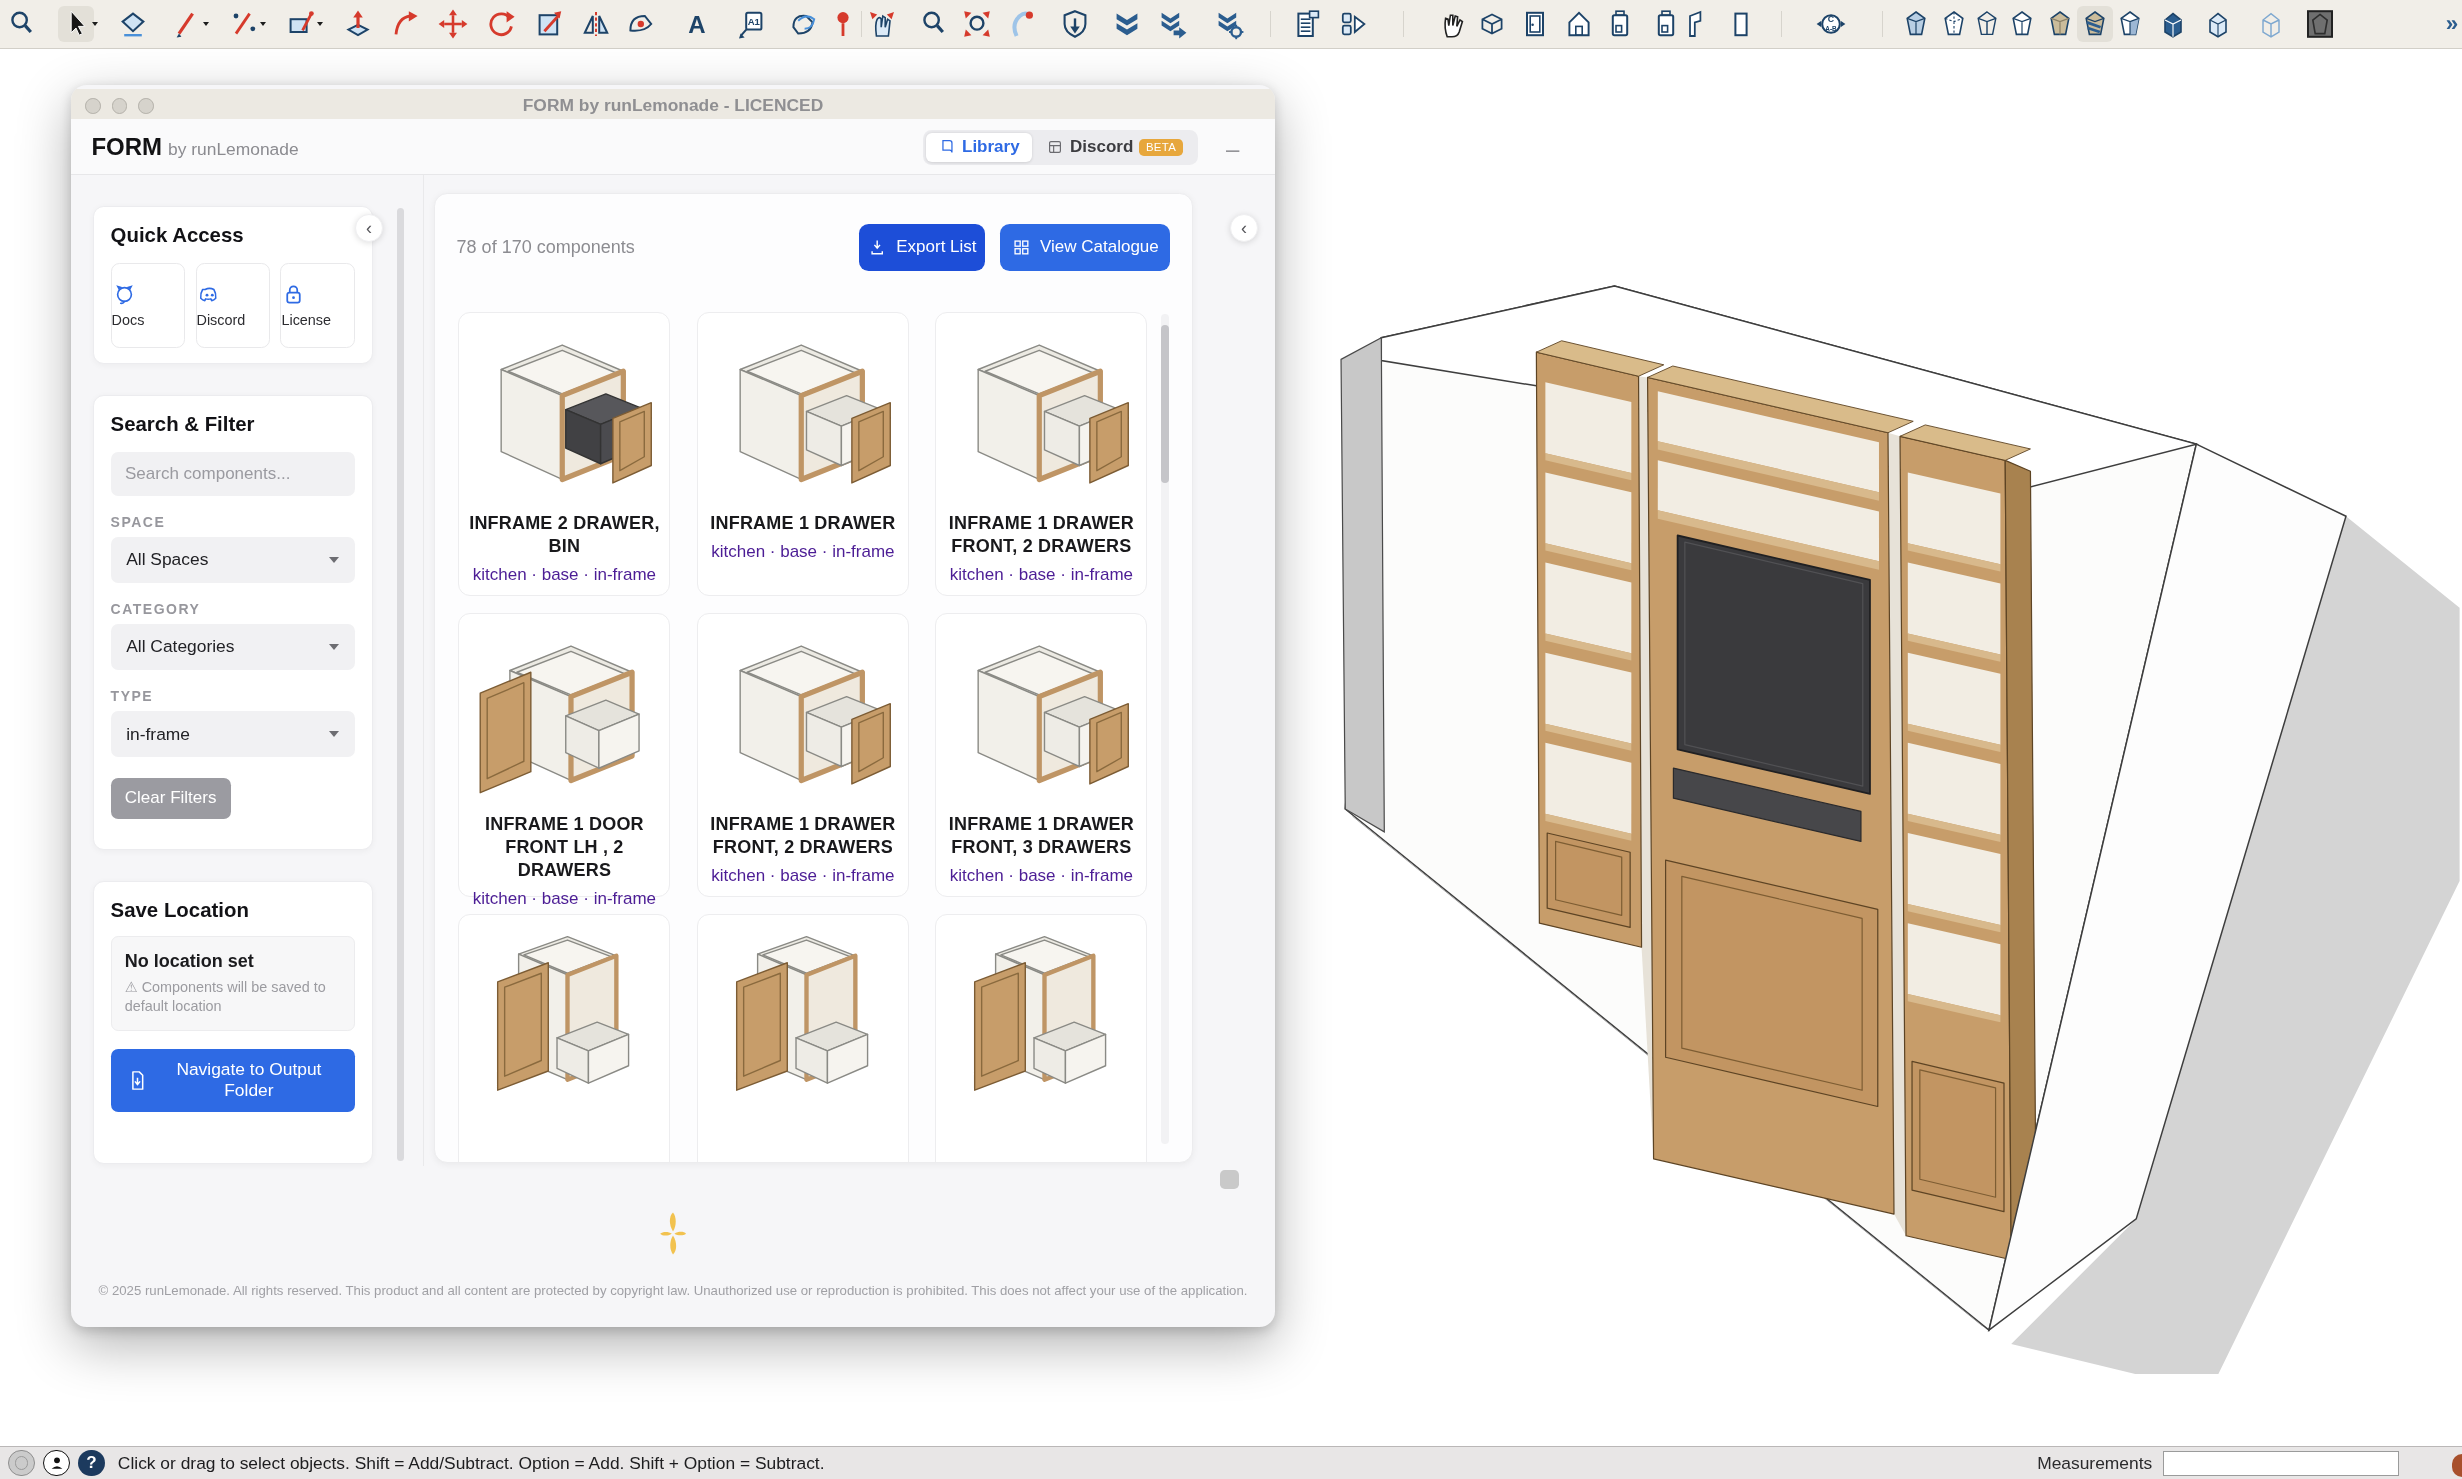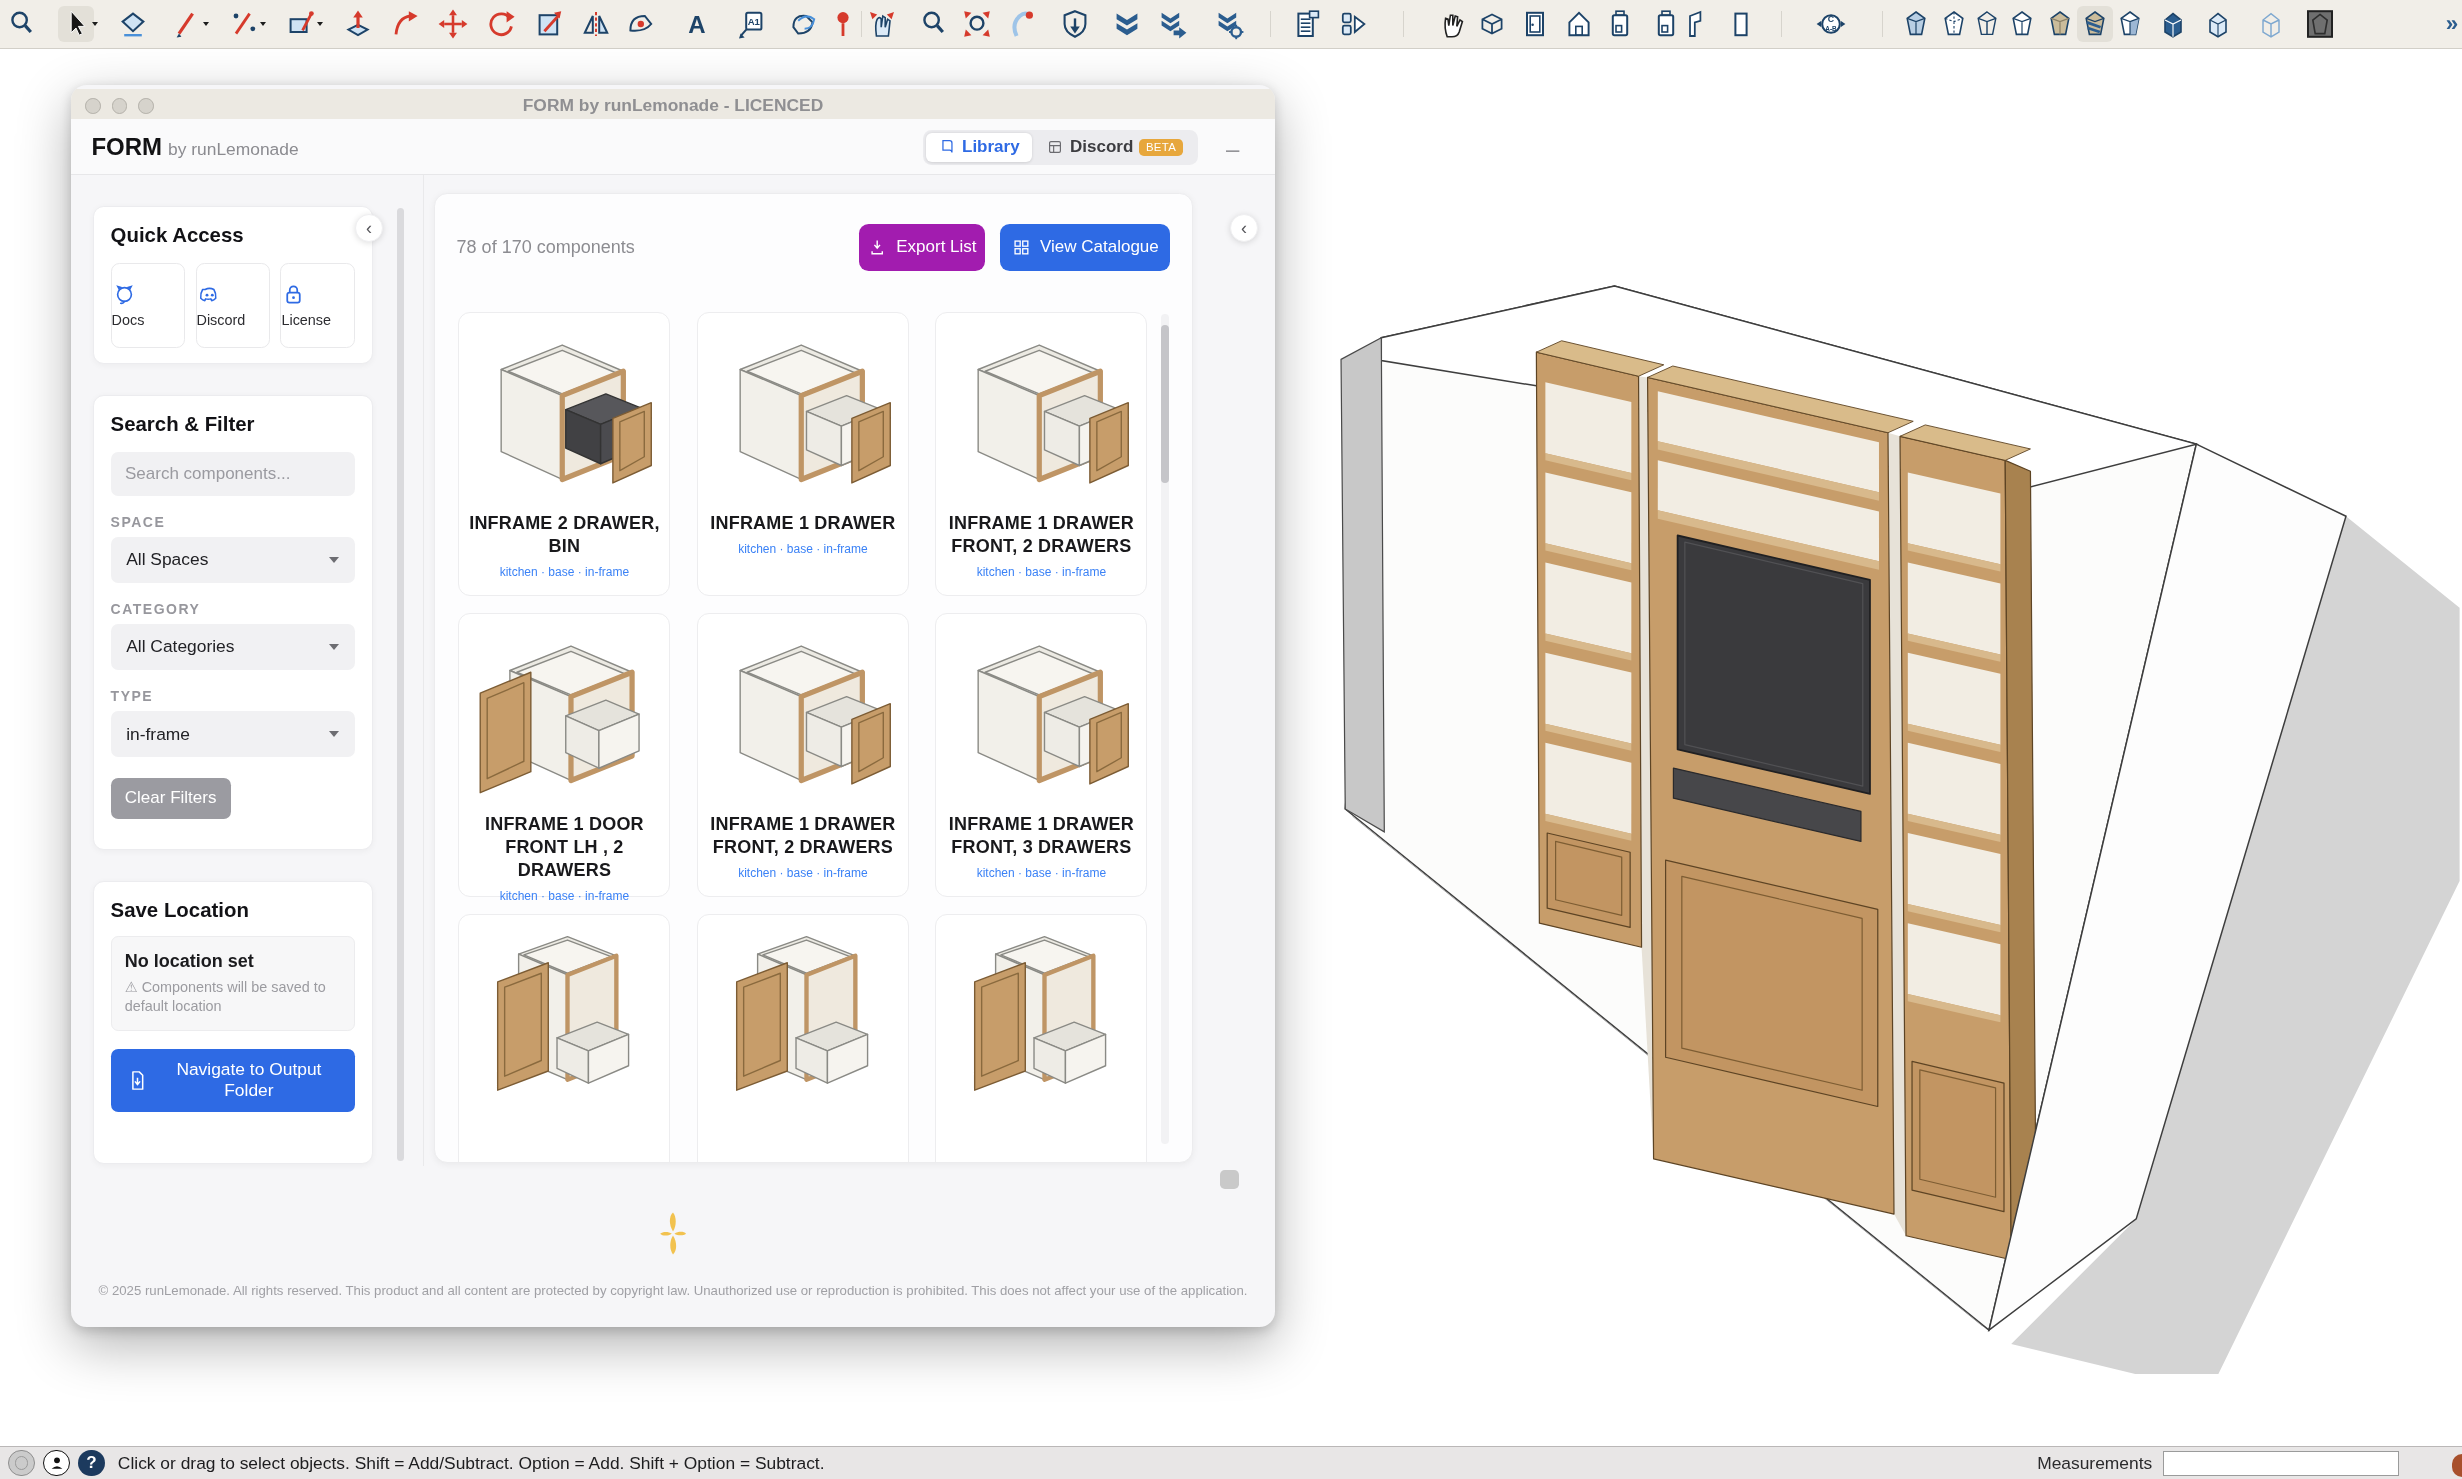--- a/index.html
+++ b/index.html
@@ -106,31 +106,31 @@
   #collapse2 { left:1159px; top:129px; }
 
   
   #main-panel { position:absolute; left:363px; top:108px; width:759px; height:970px; background:#fdfdfe;
     border:0.9px solid #ececee; border-radius:13.2px; overflow:hidden; box-shadow:0 1.2px 7.2px rgba(0,0,0,.05); }
   .count { position:absolute; left:21.6px; top:43px; font-size:18px; color:#8c8c91; }
   .btn { position:absolute; top:29.5px; height:47px; border:none; border-radius:9.6px; color:#fff;
     font-size:17px; display:flex; align-items:center; justify-content:center; gap:8.4px;
     font-family:"Liberation Sans", sans-serif; }
   .btn svg { width:20.4px; height:20.4px; }
-  #export-btn { left:424px; width:126px; background:#a21caf; }
+  #export-btn { left:424px; width:126px; background:#1d4ed8; }
   #catalogue-btn { left:565px; width:170px; background:#2e6ae4; }
 
   #grid { position:absolute; left:23.4px; top:118px; width:697px; display:grid;
     grid-template-columns:repeat(3,212px); grid-auto-rows:284px; column-gap:26.5px; row-gap:17px; }
   .card { background:#fff; border:0.9px solid #ededef; border-radius:12px; padding:10.8px 8.4px;
     display:flex; flex-direction:column; align-items:center; }
   .card .thumb { width:192px; height:180px; flex:0 0 auto; }
   .card-title { margin-top:8.4px; font-size:18px; font-weight:600; color:#19191c; text-align:center;
     line-height:1.28; letter-spacing:0.2px; }
-  .card-sub { margin-top:7.2px; font-size:12px; color:#3b82f6; text-align:center; }
+  .card-sub { margin-top:7.2px; font-size:17px; color:#4c1d95; text-align:center; }
 
   .grid-scroll-track { position:absolute; left:726px; top:120px; width:7.8px; height:830px;
     background:#f2f2f4; border-radius:4.2px; }
   .grid-scroll-thumb { position:absolute; left:726px; top:131px; width:7.8px; height:158px;
     background:#c5c5c9; border-radius:4.2px; }
   .hstrip-square { position:absolute; left:1149px; top:1085px; width:19px; height:19px;
     background:#c9c9c9; border-radius:4.8px; }
 
   
   #win-footer { position:absolute; left:0; top:1081px; width:100%; height:161px; }

